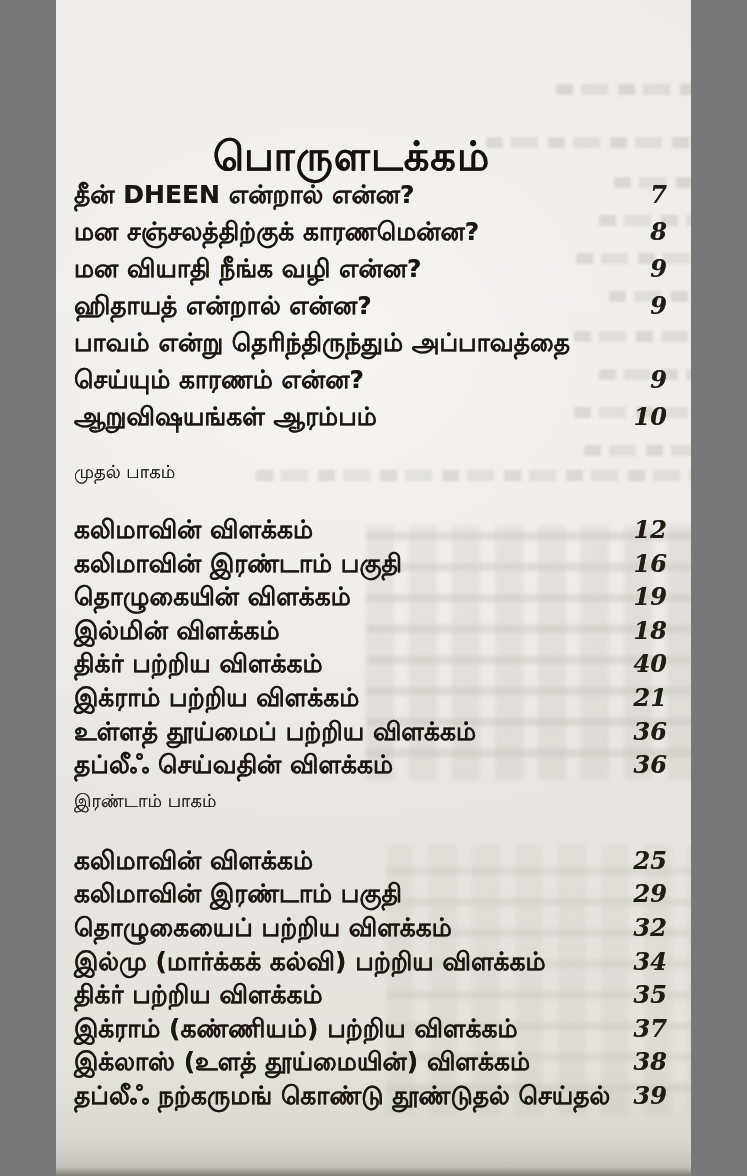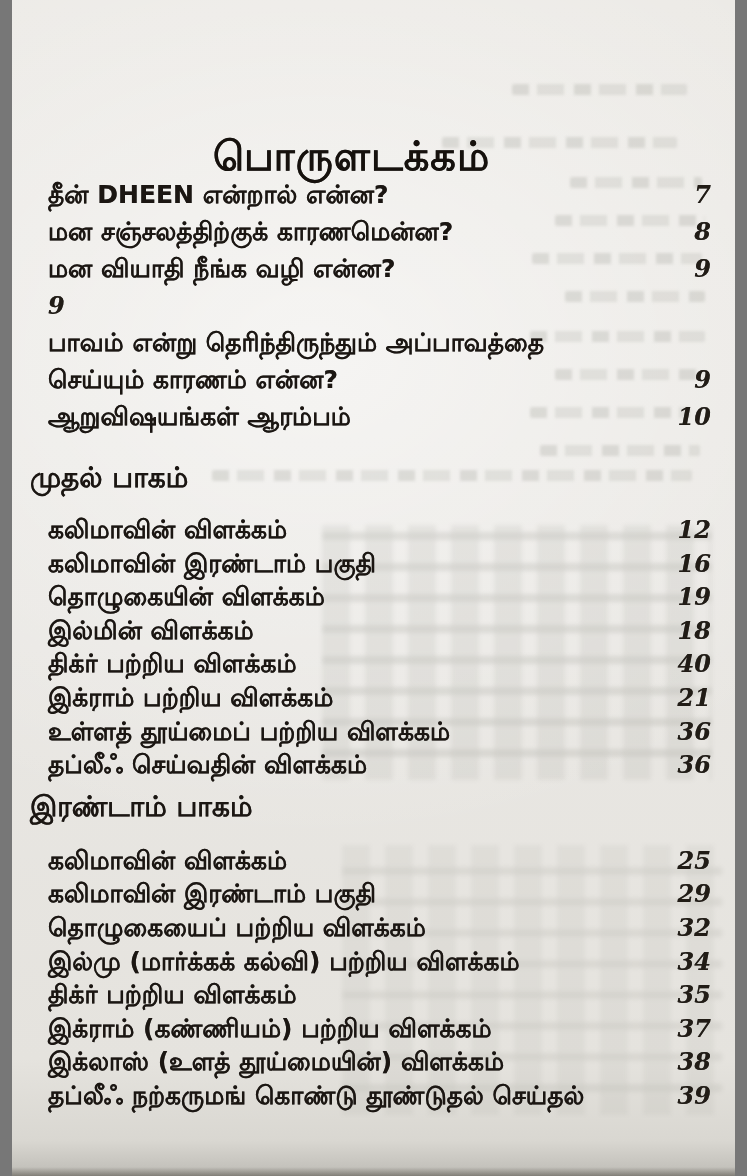--- a/index.html
+++ b/index.html
@@ -1,18 +1,18 @@
 <!DOCTYPE html>
 <html><head>
 <meta charset="utf-8">
 <style>
   html,body{margin:0;padding:0;background:#777;}
   .page{
     position:relative;
-    width:723px;height:1176px;
+    width:635px;height:1176px;
     margin:0 auto;
     overflow:hidden;
     font-family:"DejaVu Sans",sans-serif;
     background-color:#e9e8e4;
     background-image:
       radial-gradient(ellipse 900px 700px at 42% 30%, rgba(255,255,255,.55), rgba(255,255,255,0) 70%),
       linear-gradient(180deg,#eceae6 0%,#e9e7e3 55%,#e5e3de 90%,#d9d7d1 97%,#bdbbb5 100%),
       linear-gradient(90deg,#dddbd5 0%,#e9e7e3 3%,#e9e7e3 97%,#dfddd7 100%);
   }
   .page::after{
@@ -23,29 +23,29 @@
   .page-title{
     position:absolute;top:106px;left:0;width:100%;
     text-align:center;transform:translateX(-22px);
     font-size:40px;font-weight:700;letter-spacing:1px;
     color:#16110d;text-shadow:0 0 .5px rgba(0,0,0,.7);
   }
   .toc{
     position:absolute;top:180px;left:18px;right:24px;
     color:#1b1612;text-shadow:0 0 .4px rgba(0,0,0,.6);
   }
-  .toc-row{display:flex;justify-content:space-between;align-items:baseline;margin-left:18px;}
+  .toc-row{display:flex;justify-content:space-between;align-items:baseline;}
   .entry-title{font-weight:700;font-size:25px;white-space:nowrap;}
   .entry-page{
     font-family:"DejaVu Serif",serif;font-style:italic;font-weight:700;
     font-size:24px;color:#211c16;
   }
   .section-0 .toc-row{height:37px;}
   .section-1 .toc-row,.section-2 .toc-row{height:33.6px;}
-  .section-heading{font-size:28px;font-weight:700;height:38px;}
+  .section-heading{font-size:18px;font-weight:400;height:38px;}
   .section-1 .section-heading{margin-top:22px;margin-bottom:16px;}
   .section-2 .section-heading{margin-top:6px;margin-bottom:18px;}
   
   .ghost{
     position:absolute;height:11px;border-radius:2px;
     filter:blur(1.7px);opacity:.5;pointer-events:none;
     background:repeating-linear-gradient(90deg,
       rgba(128,130,120,.40) 0 17px, rgba(128,130,120,0) 17px 25px,
       rgba(128,130,120,.30) 25px 52px, rgba(128,130,120,0) 52px 62px);
   }
@@ -85,20 +85,21 @@
         </div>
         <div class="toc-row">
           <span class="entry-title">மன சஞ்சலத்திற்குக் காரணமென்ன?</span>
           <span class="entry-page">8</span>
         </div>
         <div class="toc-row">
           <span class="entry-title">மன வியாதி நீங்க வழி என்ன?</span>
           <span class="entry-page">9</span>
         </div>
         <div class="toc-row">
+          <span class="entry-title">ஹிதாயத் என்றால் என்ன?</span>
           <span class="entry-page">9</span>
         </div>
         <div class="toc-row">
           <span class="entry-title">பாவம் என்று தெரிந்திருந்தும் அப்பாவத்தை</span>
         </div>
         <div class="toc-row">
           <span class="entry-title">செய்யும் காரணம் என்ன?</span>
           <span class="entry-page">9</span>
         </div>
         <div class="toc-row">

